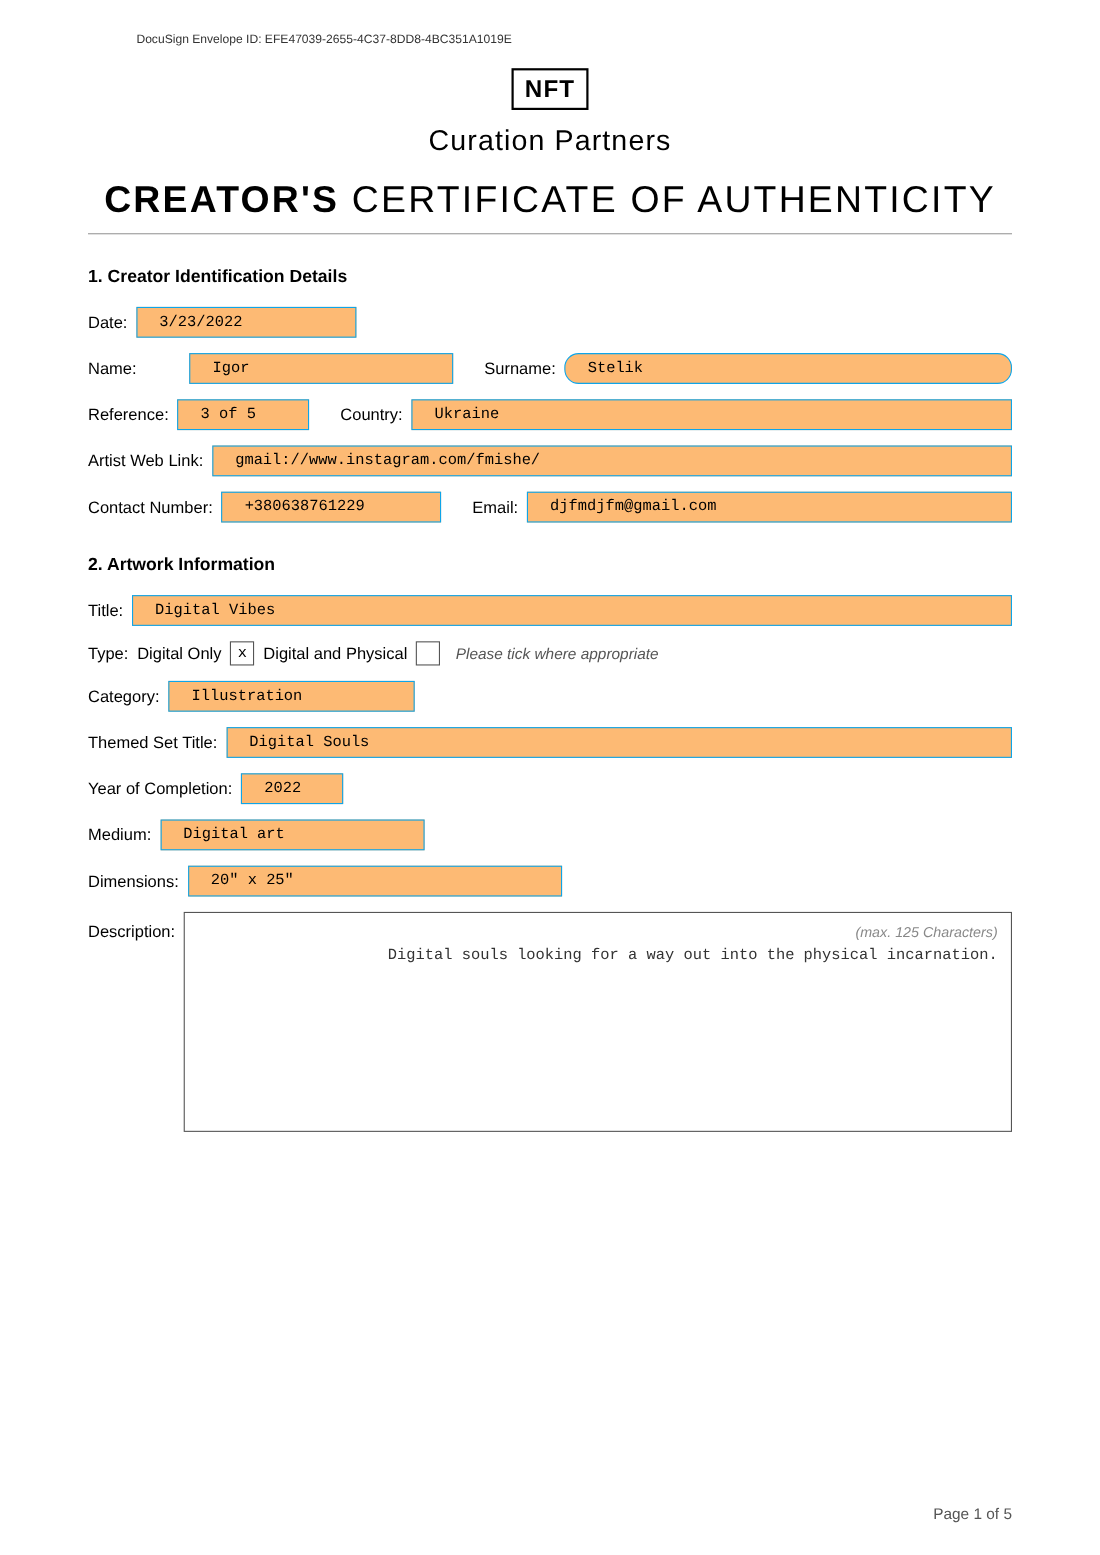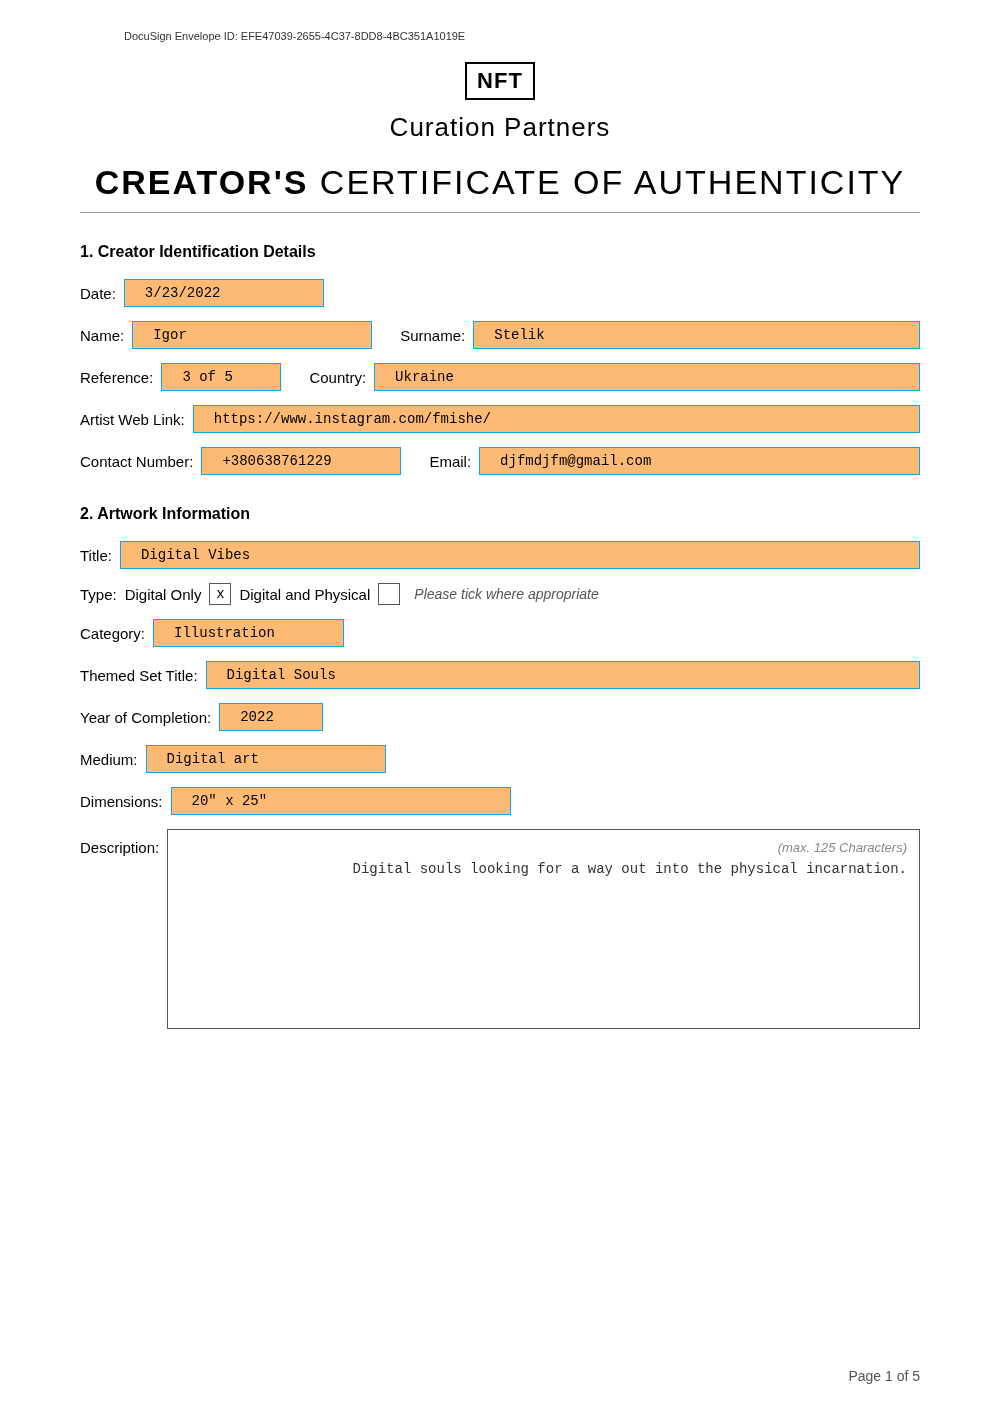--- a/index.html
+++ b/index.html
@@ -112,24 +112,26 @@
       display: inline-flex;
       align-items: center;
     }
 
     .input-date {
       width: 200px;
     }
 
     .input-name {
       width: 240px;
+      margin-left: 40px;
     }
 
     .input-surname {
       flex: 1;
+      border-radius: 13px;
     }
 
     .input-reference {
       width: 120px;
     }
 
     .input-country {
       flex: 1;
     }
 
@@ -170,29 +172,29 @@
     }
 
     .type-note {
       font-size: 14px;
       color: #555;
       font-style: italic;
       margin-left: 6px;
     }
 
     .input-category {
-      width: 191px;
+      width: 224px;
     }
 
     .input-themed {
       flex: 1;
     }
 
     .input-year {
-      width: 104px;
+      width: 93px;
     }
 
     .input-medium {
       width: 240px;
     }
 
     .input-dimensions {
       width: 340px;
     }
 
@@ -269,21 +271,21 @@
 
     <div class="form-row">
       <span class="form-label">Reference:</span>
       <div class="form-input input-reference">3 of 5</div>
       <span class="form-label" style="margin-left:20px;">Country:</span>
       <div class="form-input input-country">Ukraine</div>
     </div>
 
     <div class="form-row">
       <span class="form-label">Artist Web Link:</span>
-      <div class="form-input input-weblink">https://www.instagram.com/fmishe/</div>
+      <div class="form-input input-weblink">gmail://www.instagram.com/fmishe/</div>
     </div>
 
     <div class="form-row">
       <span class="form-label">Contact Number:</span>
       <div class="form-input input-contact">+380638761229</div>
       <span class="form-label" style="margin-left:20px;">Email:</span>
       <div class="form-input input-email">djfmdjfm@gmail.com</div>
     </div>
   </div>
 

